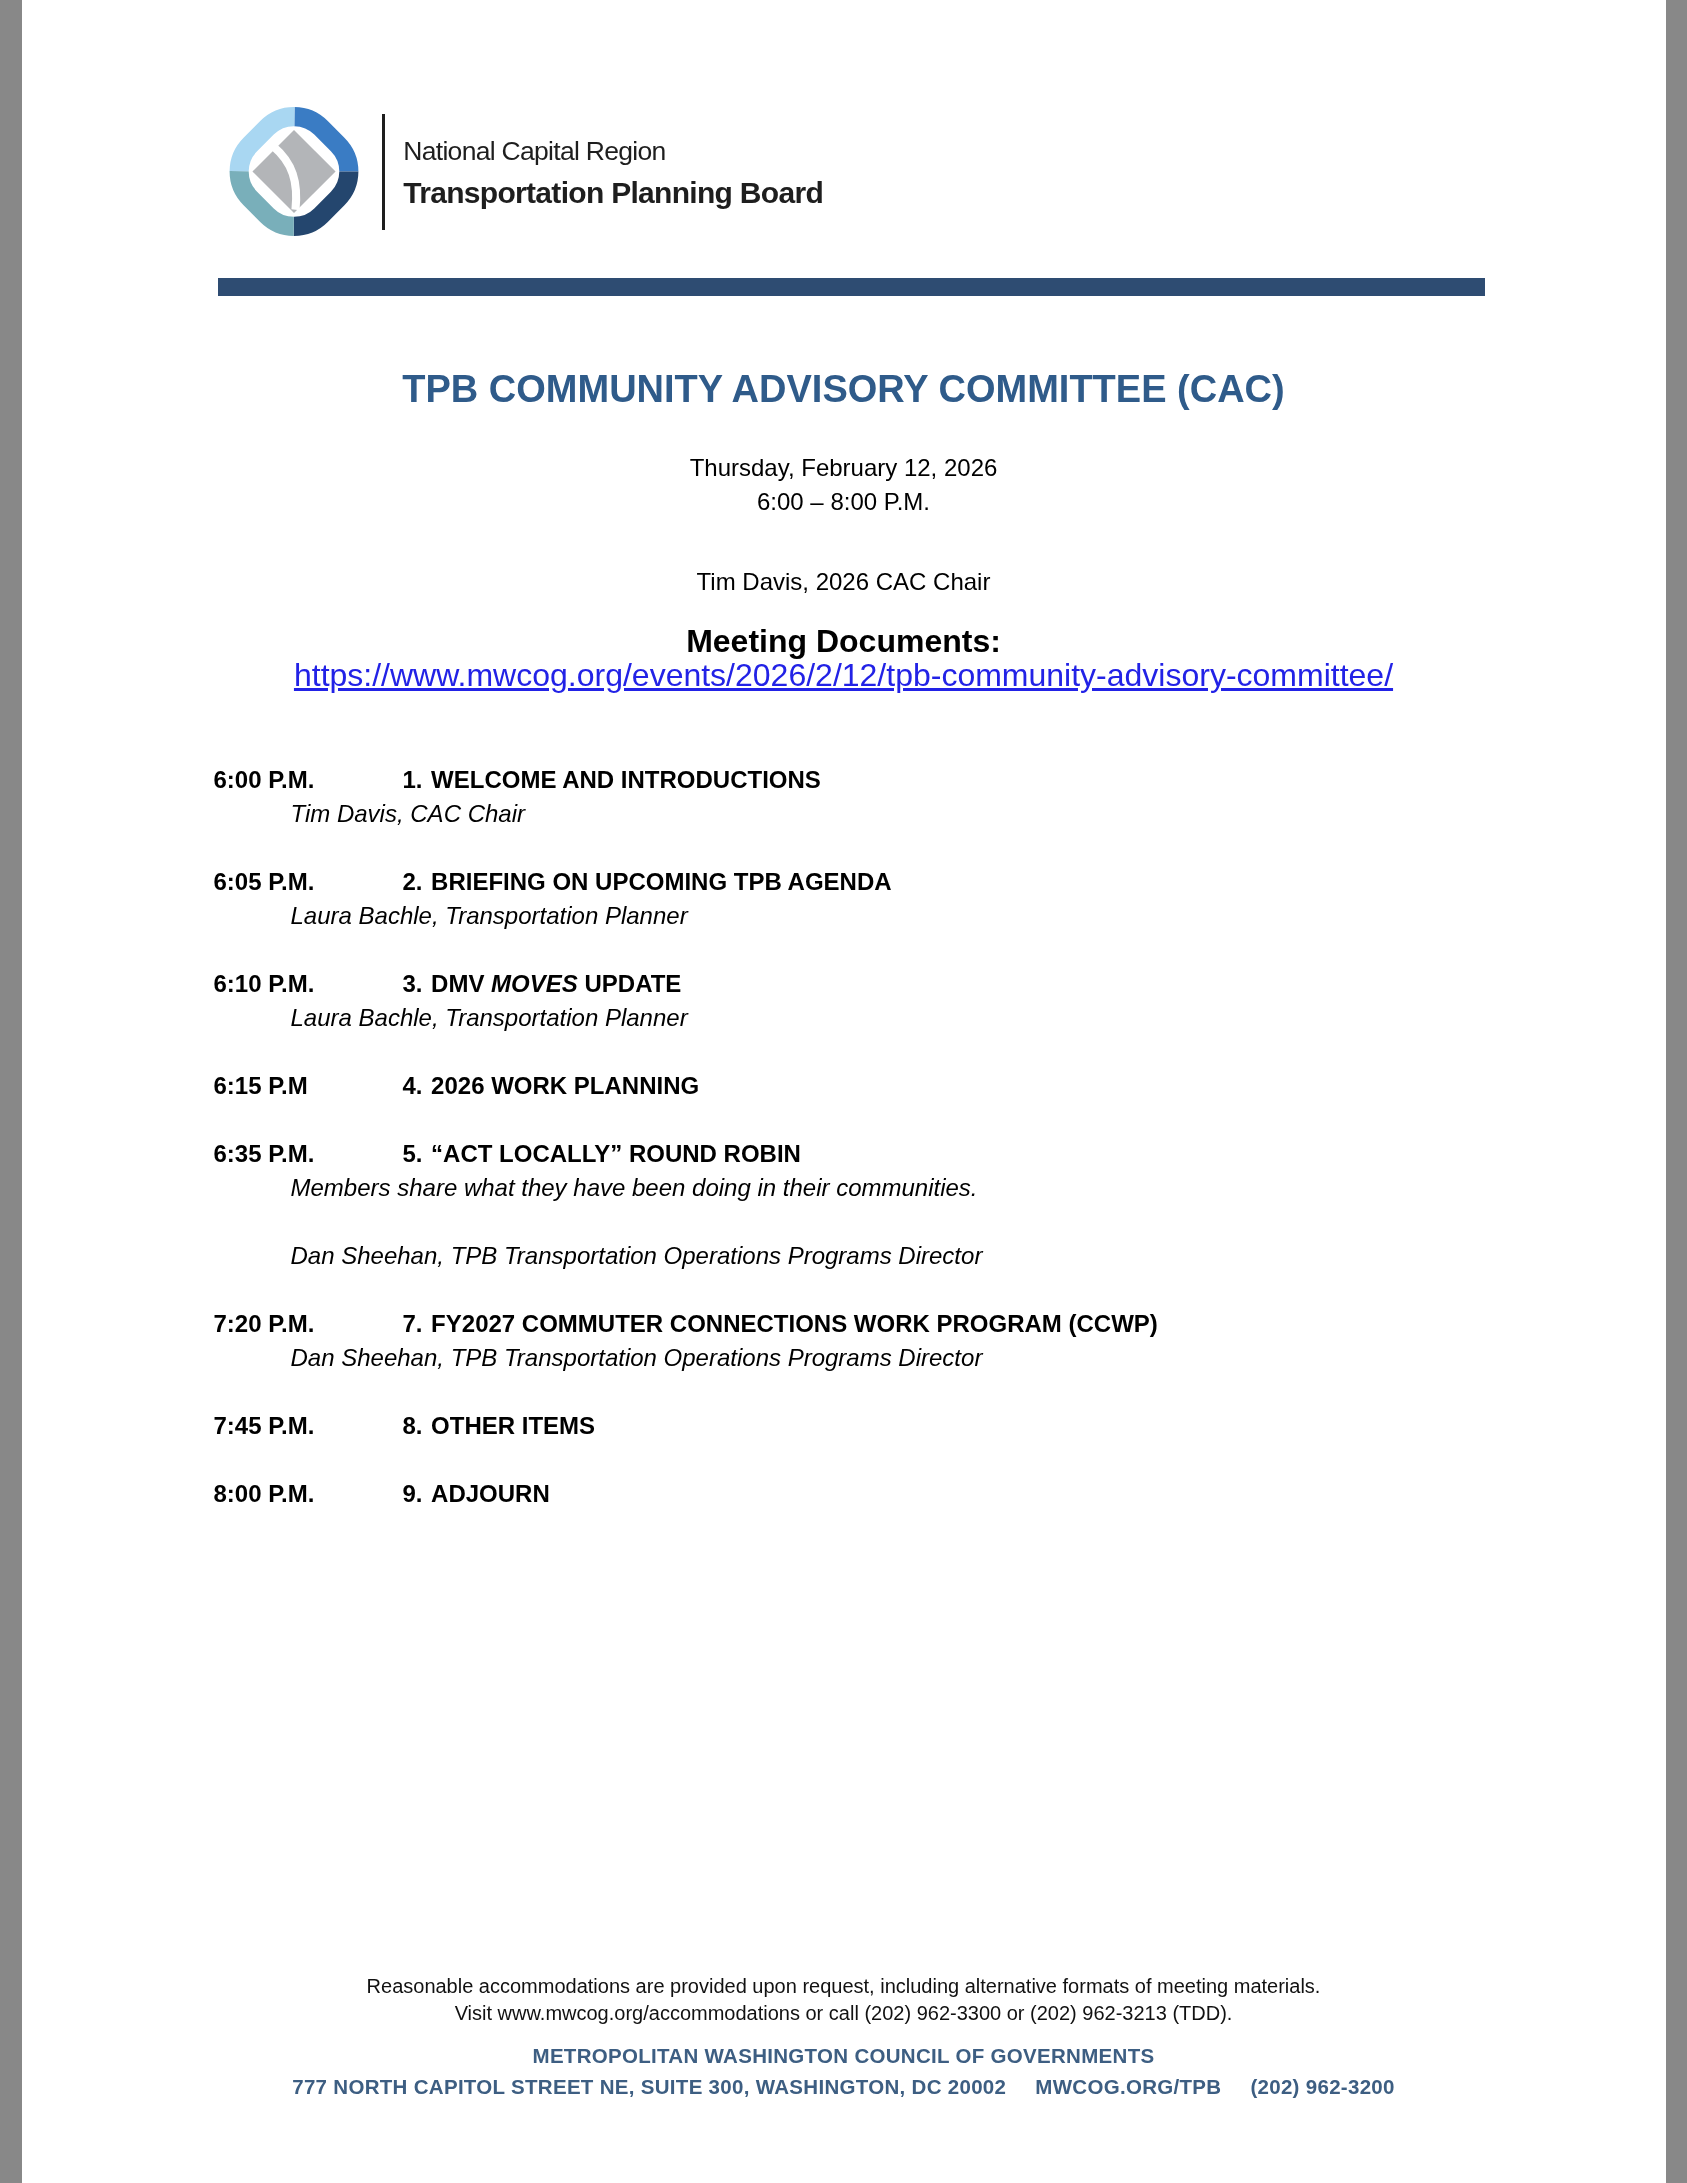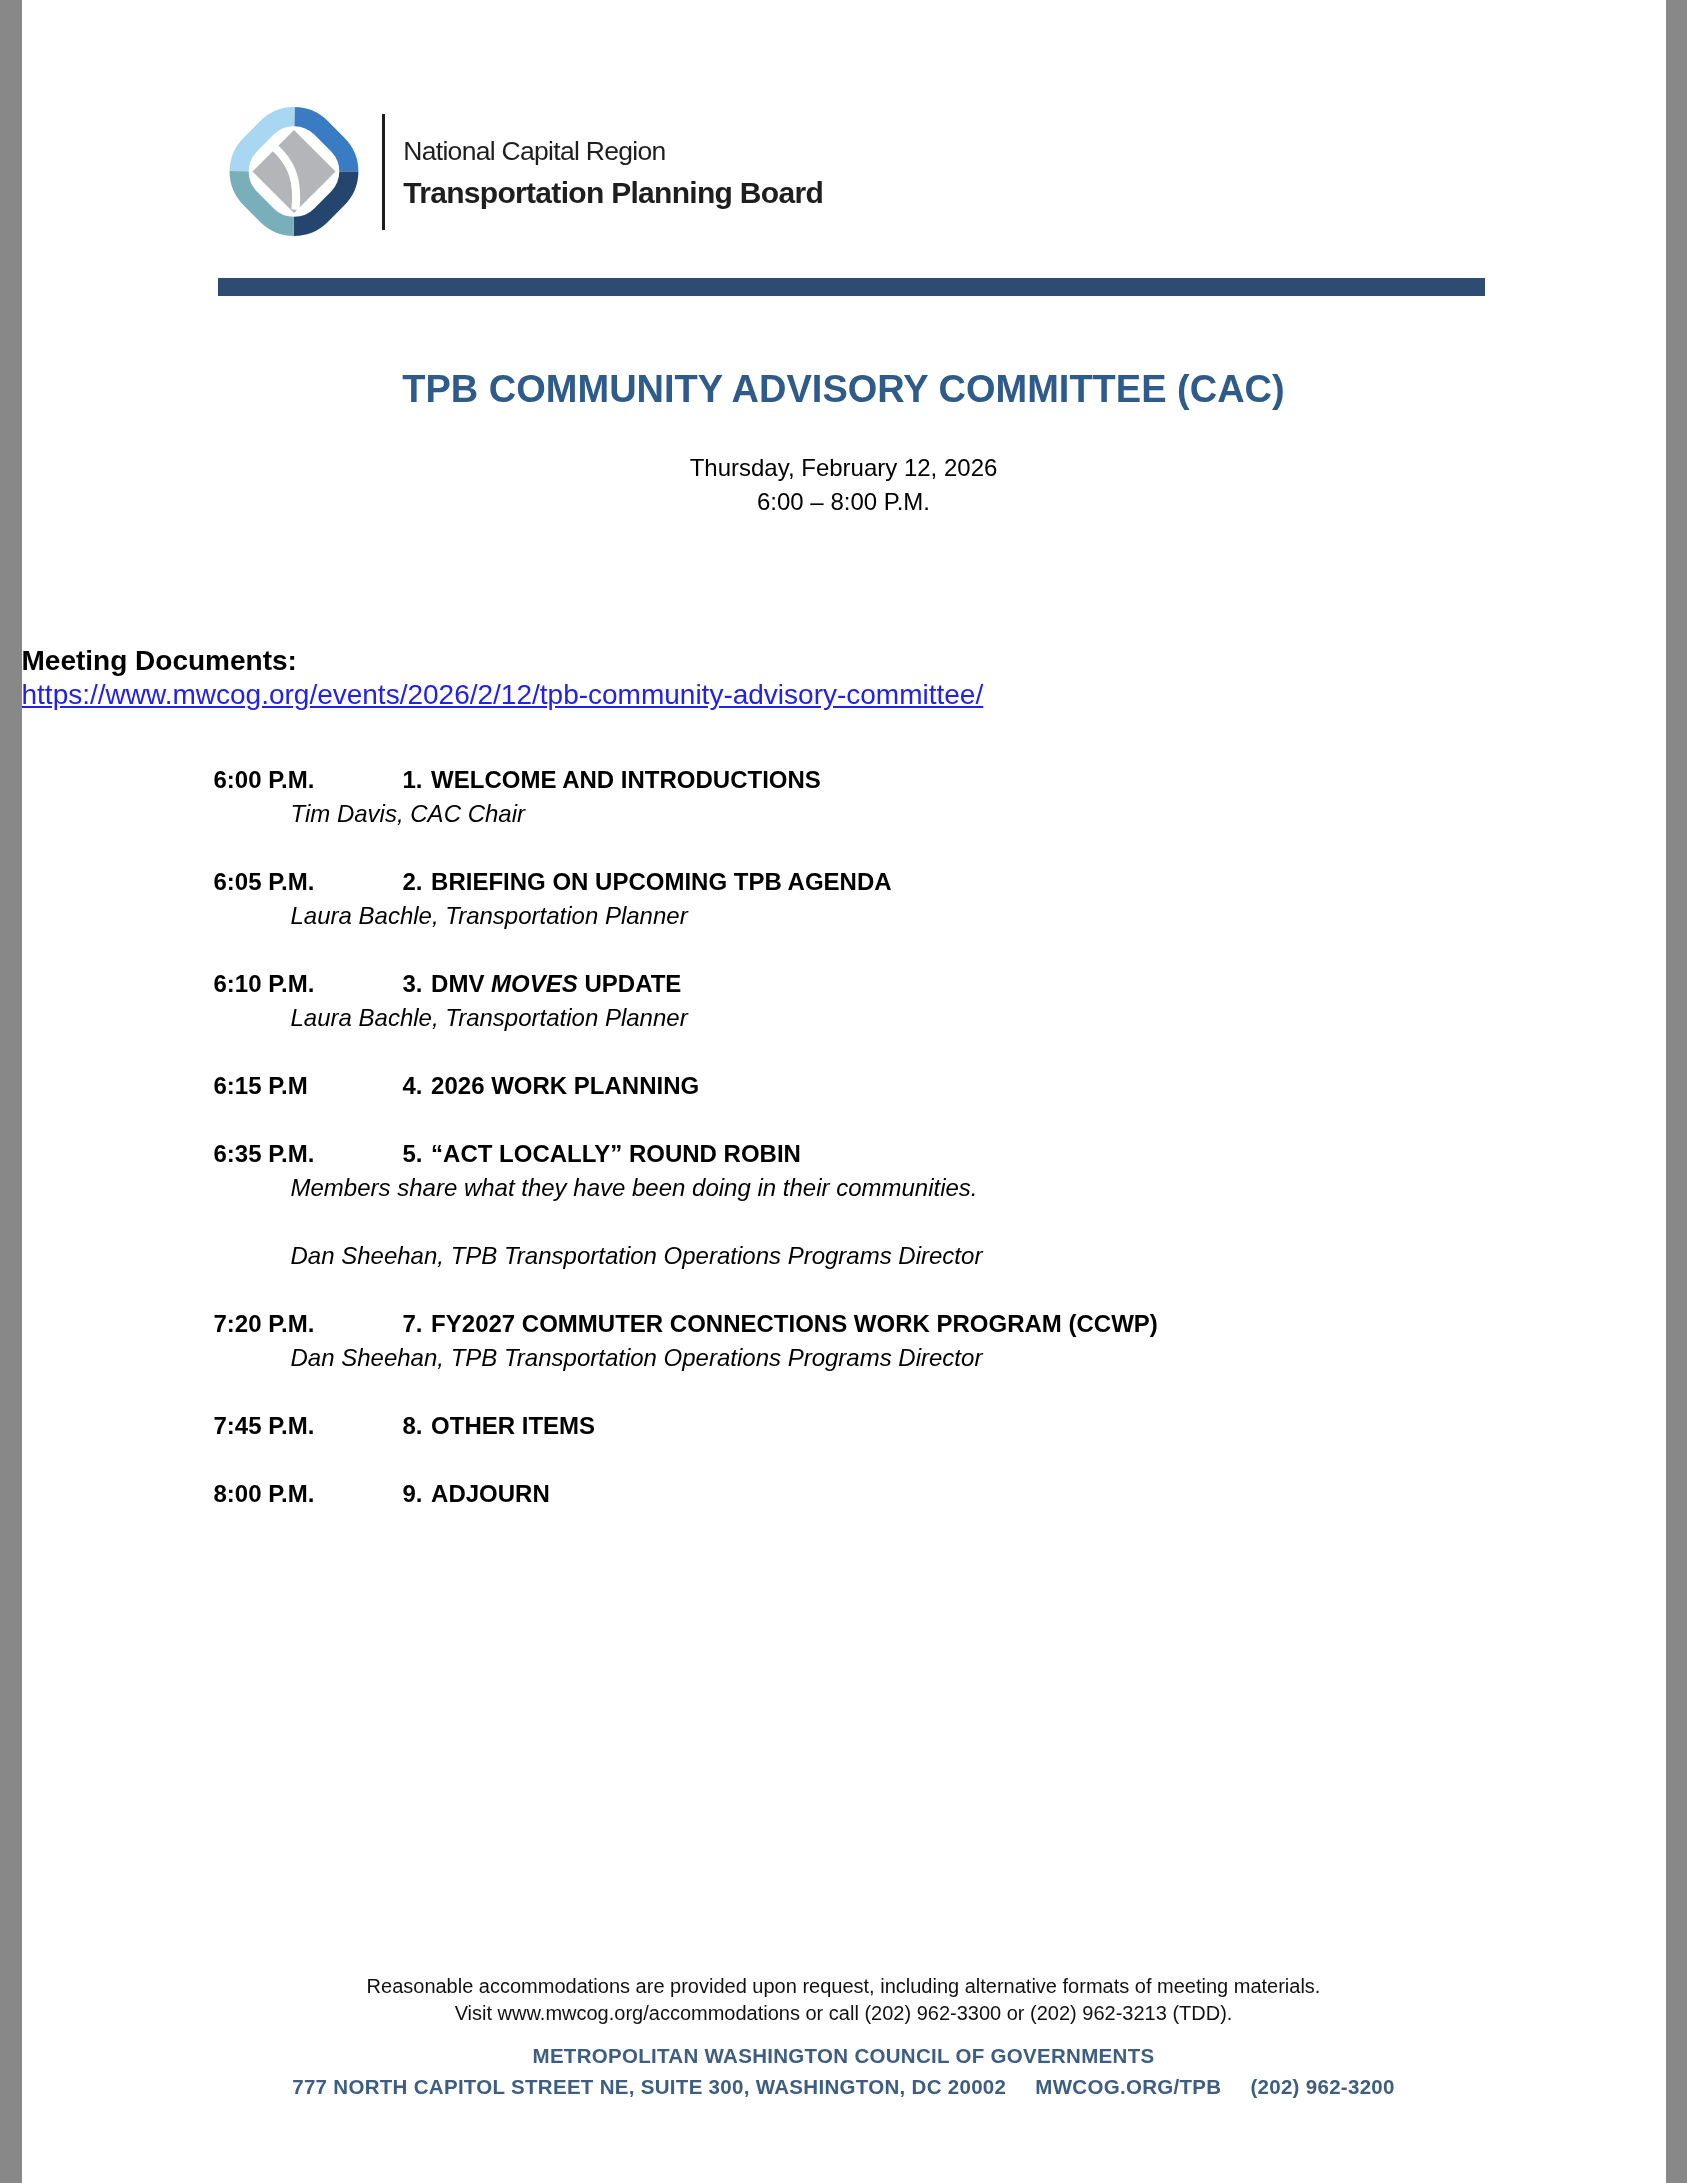--- a/index.html
+++ b/index.html
@@ -77,23 +77,23 @@
     position: absolute;
     left: 0; right: 0;
     top: 565px;
     text-align: center;
     font-size: 24px;
     line-height: 34px;
   }
   .docs-block {
     position: absolute;
     left: 0; right: 0;
-    top: 644px;
-    text-align: left;
-    font-size: 28px;
+    top: 624px;
+    text-align: center;
+    font-size: 32px;
     line-height: 34px;
   }
   .docs-label { font-weight: 700; }
   .docs-link { }
 
   
   .agenda {
     position: absolute;
     left: 192px;
     top: 763px;
@@ -192,20 +192,21 @@
 
   <div class="top-bar" style="background: rgb(46, 76, 114);"></div>
 
   <div class="doc-title" style="color: rgb(47, 91, 138);">TPB COMMUNITY ADVISORY COMMITTEE (CAC)</div>
 
   <div class="date-block">
     <div>Thursday, February 12, 2026</div>
     <div>6:00 – 8:00 P.M.</div>
   </div>
 
+  <div class="chair-line">Tim Davis, 2026 CAC Chair</div>
 
   <div class="docs-block">
     <div class="docs-label">Meeting Documents:</div>
     <div>
       <a class="docs-link" href="#" style="color: rgb(34, 34, 230);">https://www.mwcog.org/events/2026/2/12/tpb-community-advisory-committee/</a>
     </div>
   </div>
 
   <div class="agenda" id="agenda-list">
       <div class="agenda-item">

